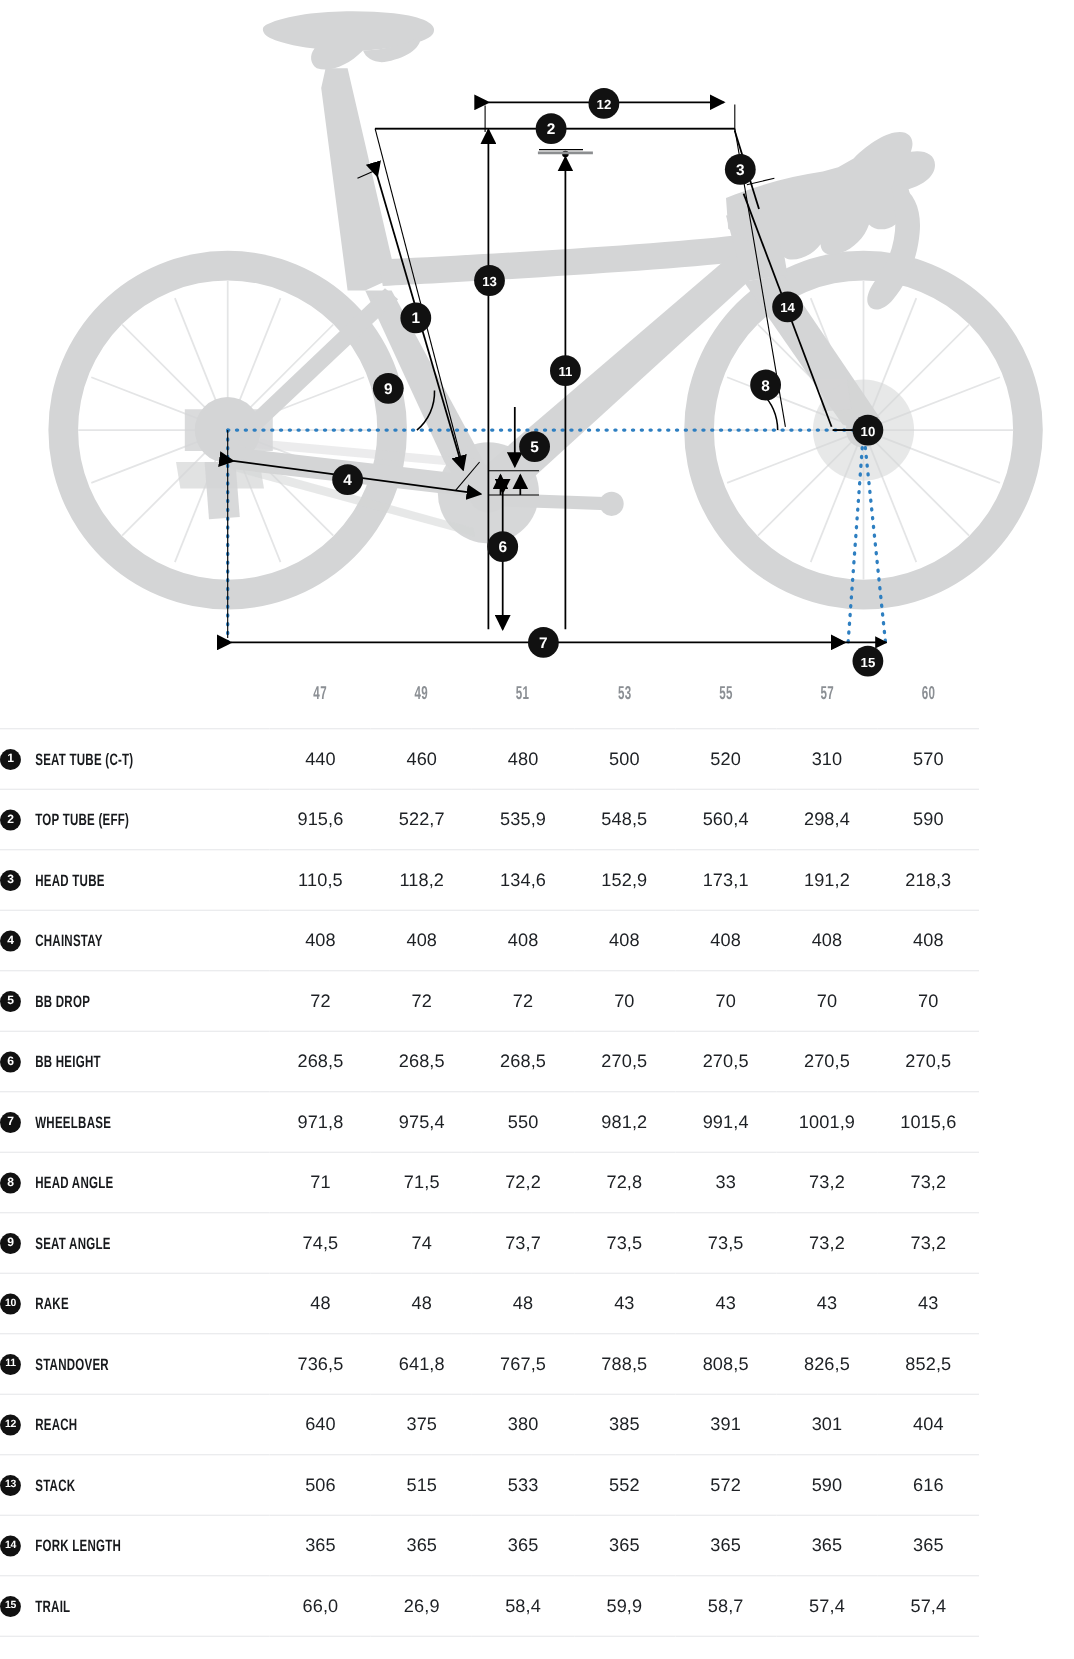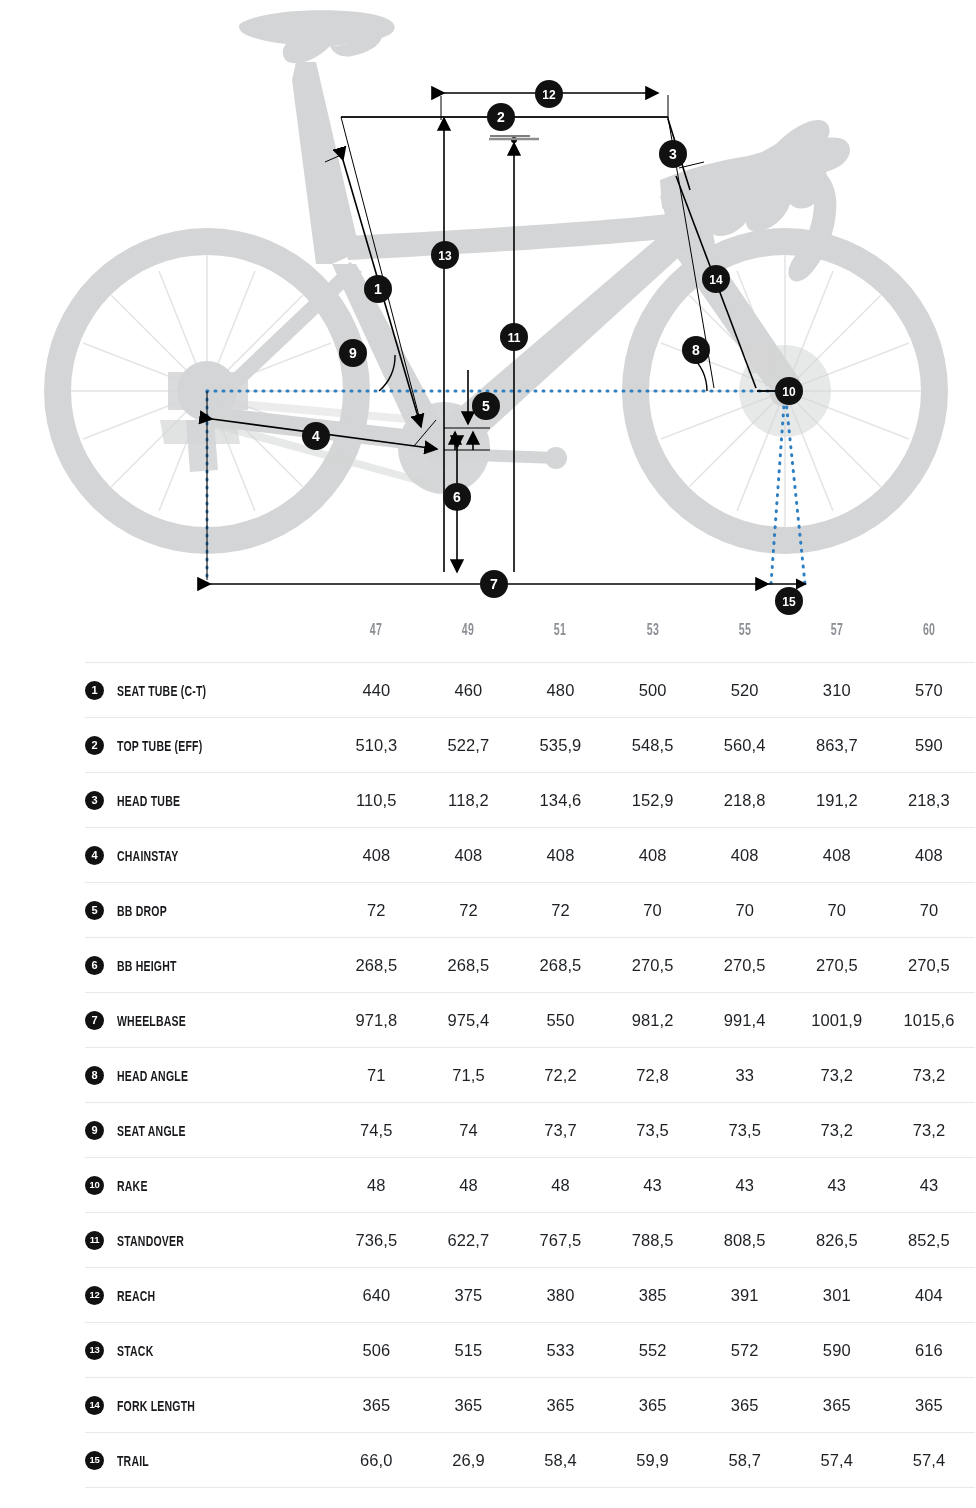--- a/index.html
+++ b/index.html
@@ -5,21 +5,21 @@
   html,body{margin:0;padding:0;}
   body{
     width:976px;height:1508px;background:#fff;
     font-family:"Liberation Sans", sans-serif;
     -webkit-font-smoothing:antialiased;
     overflow:hidden;position:relative;
   }
   #diagram{position:absolute;left:0;top:0;width:976px;height:620px;}
   #geo-table{position:absolute;left:0;top:620px;width:976px;}
 
-  table.geo{border-collapse:collapse;width:890px;margin-left:85px;table-layout:fixed;}
+  table.geo{border-collapse:collapse;width:890px;table-layout:fixed;}
   table.geo col.lab{width:245px;}
   table.geo col.sz{width:92px;}
 
   table.geo th.size-head{
     font-family:"Liberation Sans Narrow","Liberation Sans",sans-serif;
     font-weight:700;font-size:17px;color:#8b8f94;
     text-align:center;padding:0 0 22px 0;letter-spacing:.5px;
     transform:scaleX(.62);
   }
   table.geo th.corner{padding:0 0 22px 0;}
@@ -331,40 +331,40 @@
           <td class="val">310</td>
           <td class="val">570</td>
         </tr>
         <tr>
           <td class="label-cell">
             <div class="lab-wrap">
               <span class="badge">2</span>
               <span class="lab-txt">TOP TUBE (EFF)</span>
             </div>
           </td>
-          <td class="val">510,3</td>
+          <td class="val">915,6</td>
           <td class="val">522,7</td>
           <td class="val">535,9</td>
           <td class="val">548,5</td>
           <td class="val">560,4</td>
-          <td class="val">863,7</td>
+          <td class="val">298,4</td>
           <td class="val">590</td>
         </tr>
         <tr>
           <td class="label-cell">
             <div class="lab-wrap">
               <span class="badge">3</span>
               <span class="lab-txt">HEAD TUBE</span>
             </div>
           </td>
           <td class="val">110,5</td>
           <td class="val">118,2</td>
           <td class="val">134,6</td>
           <td class="val">152,9</td>
-          <td class="val">218,8</td>
+          <td class="val">173,1</td>
           <td class="val">191,2</td>
           <td class="val">218,3</td>
         </tr>
         <tr>
           <td class="label-cell">
             <div class="lab-wrap">
               <span class="badge">4</span>
               <span class="lab-txt">CHAINSTAY</span>
             </div>
           </td>
@@ -467,21 +467,21 @@
           <td class="val">43</td>
         </tr>
         <tr>
           <td class="label-cell">
             <div class="lab-wrap">
               <span class="badge two">11</span>
               <span class="lab-txt">STANDOVER</span>
             </div>
           </td>
           <td class="val">736,5</td>
-          <td class="val">622,7</td>
+          <td class="val">641,8</td>
           <td class="val">767,5</td>
           <td class="val">788,5</td>
           <td class="val">808,5</td>
           <td class="val">826,5</td>
           <td class="val">852,5</td>
         </tr>
         <tr>
           <td class="label-cell">
             <div class="lab-wrap">
               <span class="badge two">12</span>

